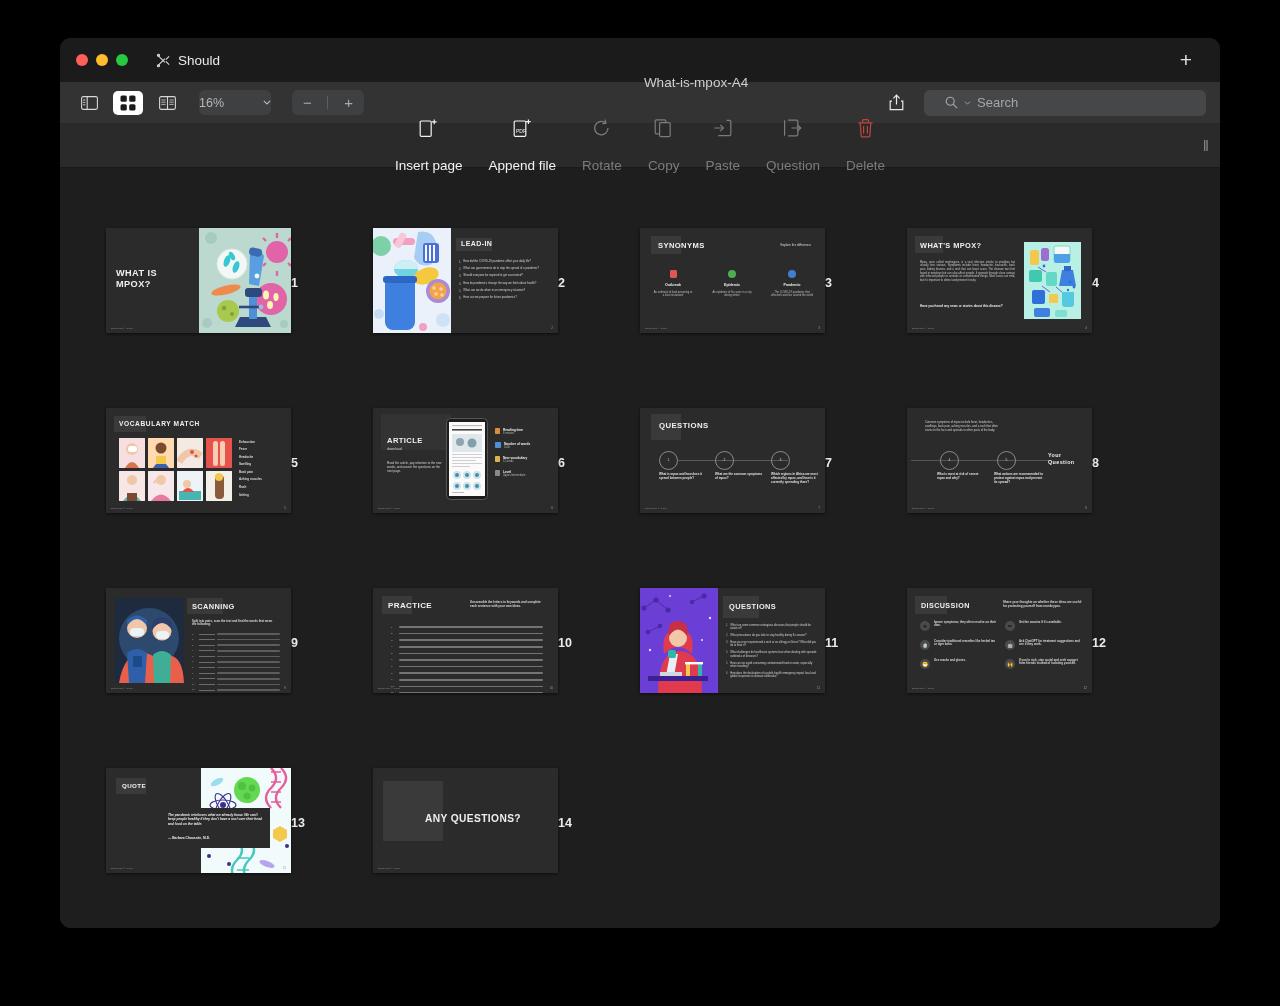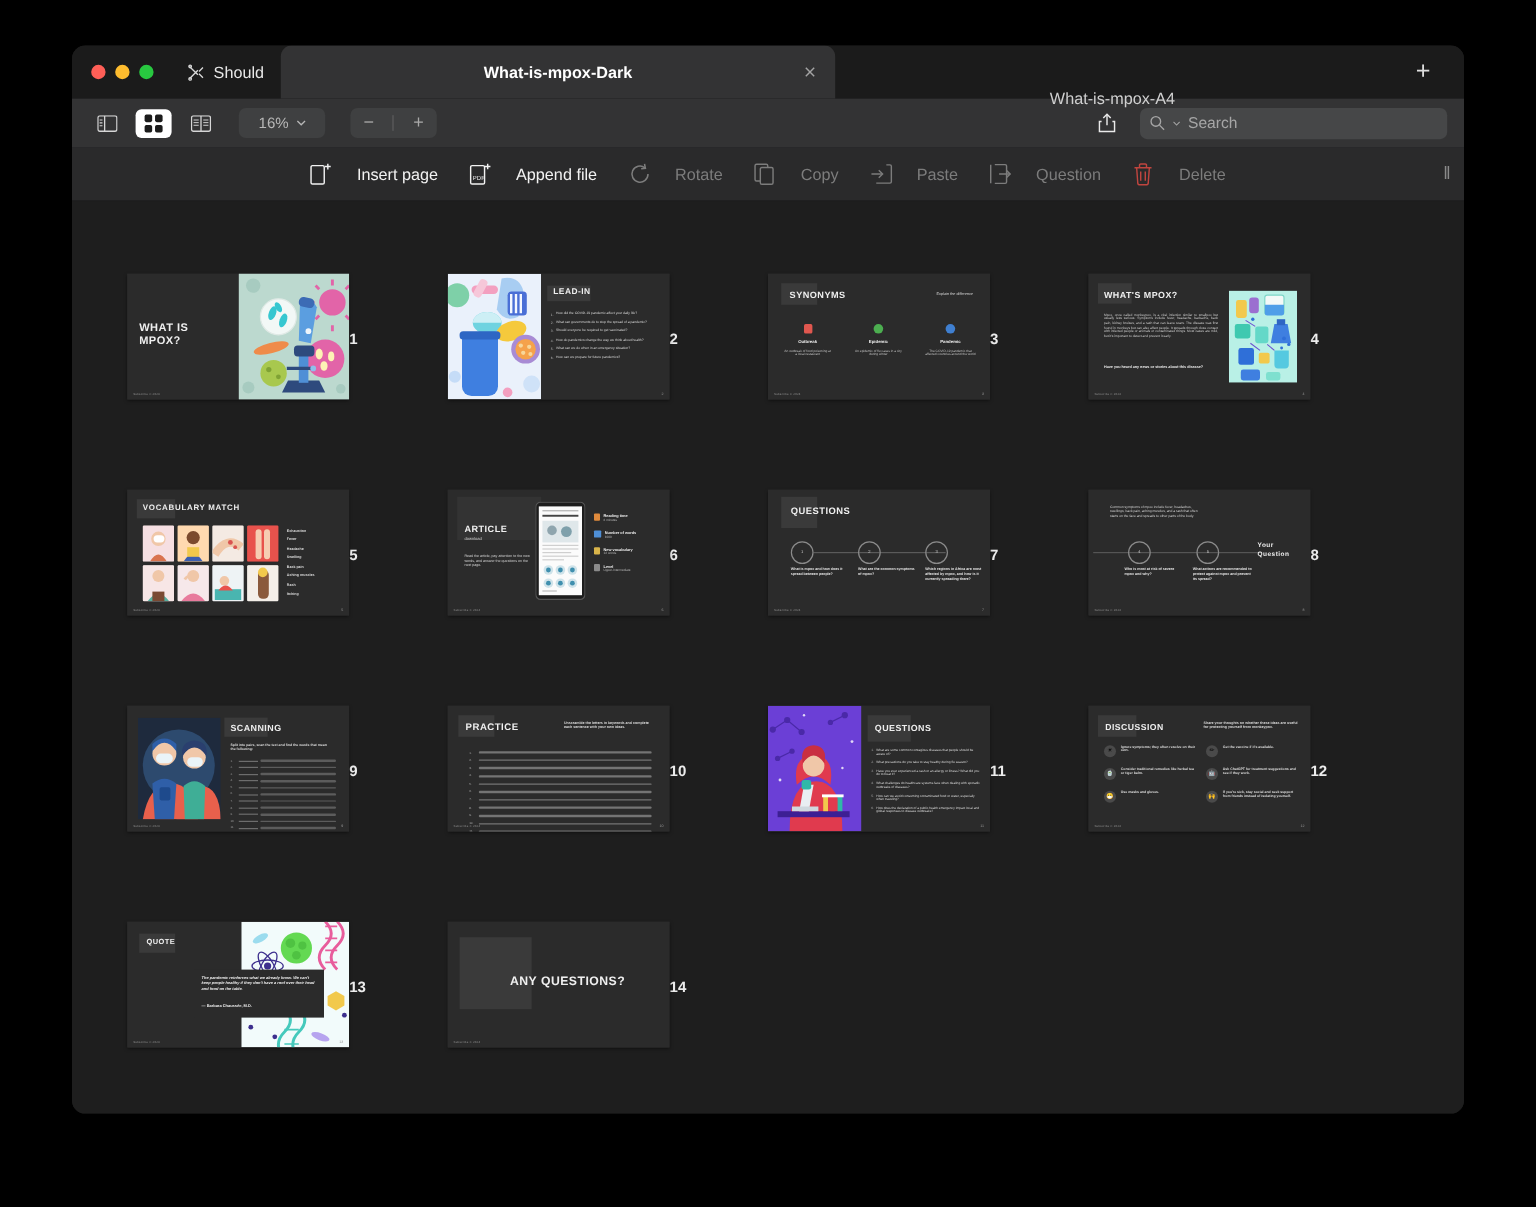--- a/index.html
+++ b/index.html
@@ -118,37 +118,37 @@
     background: #3f4041;
     border-radius: 6px;
     height: 25px;
     display: flex;
     align-items: center;
     color: #b7b7b7;
     font-size: 12.5px;
   }
   .zoomlevel {
     width: 72px;
-    justify-content: center;
+    justify-content: space-between;
     gap: 6px;
     margin-left: 8px;
   }
   .zoomsteps { width: 72px; justify-content: space-around; margin-left: 12px; }
   .zoomsteps .st { font-size: 15px; color: #a9a9a9; padding: 0 6px; }
   .zoomsteps .sep { width: 1px; height: 13px; background: #5d5e5f; }
   .tb-spacer { flex: 1 1 auto; }
   .share-btn { width: 26px; height: 24px; display: flex; align-items: center; justify-content: center; margin-right: 6px;}
   .search {
     width: 240px;
     height: 26px;
     background: #464748;
     border-radius: 6px;
     display: flex;
     align-items: center;
-    padding: 0 8px;
+    padding: 0 21px;
     gap: 6px;
     color: #a1a1a1;
     font-size: 13px;
   }
   .search-text { color: #a6a6a6; }
 
   
   .actionbar {
     height: 44px;
     background: #2a2a2b;
@@ -163,20 +163,21 @@
     align-items: center;
     margin: 0 auto;
     gap: 26px;
   }
   .action {
     display: flex;
     align-items: center;
     gap: 20px;
     font-size: 13.5px;
     color: #f2f2f2;
+    flex-direction: column;
   }
   .action.disabled { color: #7c7c7c; }
   .action .ic { width: 19px; height: 20px; display:block; }
   .grip {
     position: absolute;
     right: 12px;
     top: 50%;
     transform: translateY(-50%);
     color: #8a8a8a;
     font-size: 15px;
@@ -261,28 +262,20 @@
           <path d="M2 2.5 L9.5 10 M2 13.5 L9.5 6"></path>
           <path d="M10.5 9 L14 12.5 M10.5 7 L14 3.5"></path>
           <circle cx="2.6" cy="2.4" r="1.1"></circle>
             <circle cx="2.6" cy="13.6" r="1.1"></circle>
         </svg>
       </span>
       <span>Should</span>
     </div>
 
 
-    <div class="tab mid active">
-      <span>What-is-mpox-Dark</span>
-      <span class="tab-close">
-        <svg viewBox="0 0 14 14" stroke="#d0d0d0" stroke-width="1.2">
-            <path d="M3.5 3.5 L10.5 10.5 M10.5 3.5 L3.5 10.5"></path>
-          </svg>
-      </span>
-    </div>
 
     <div class="tab last">
       <span>What-is-mpox-A4</span>
     </div>
 
     <div class="newtab">
       <span>+</span>
     </div>
   </div>
 

